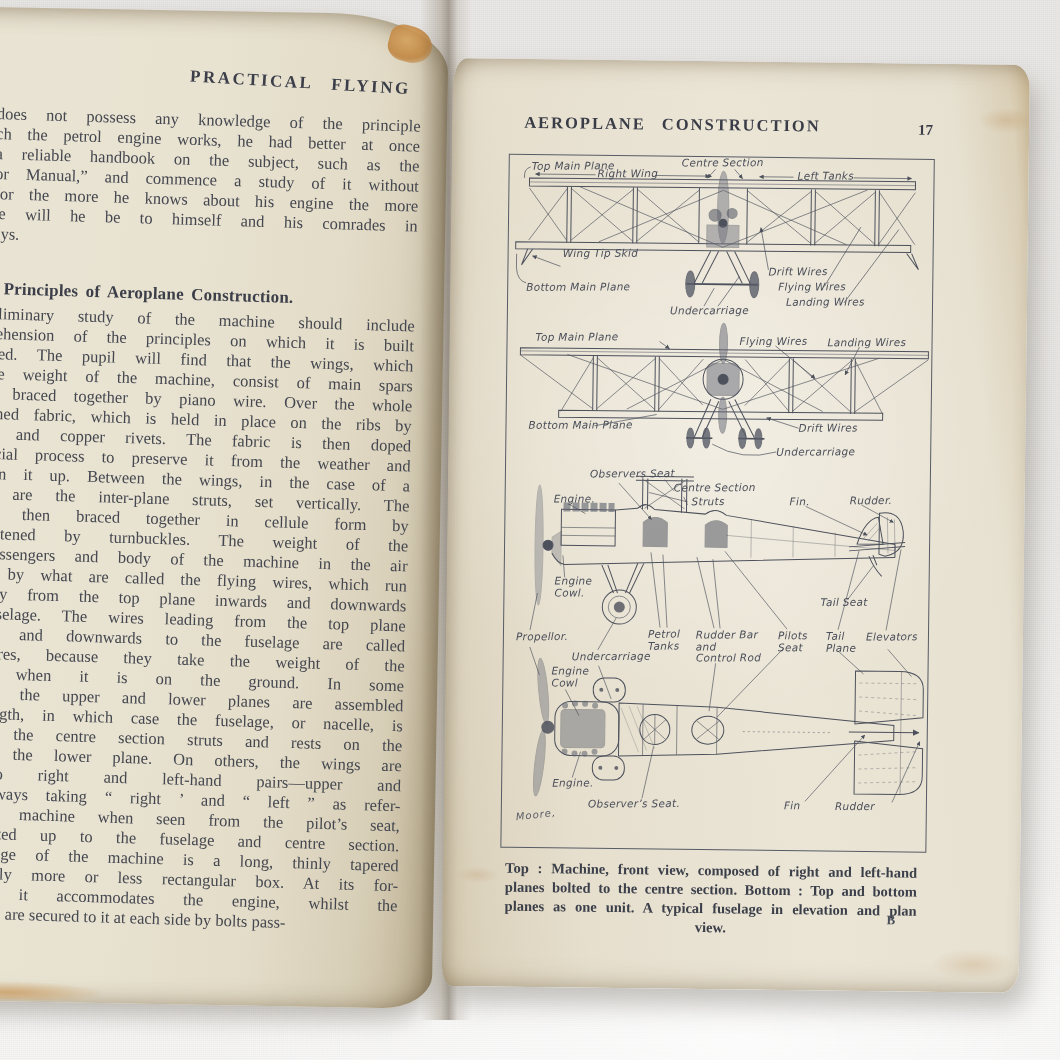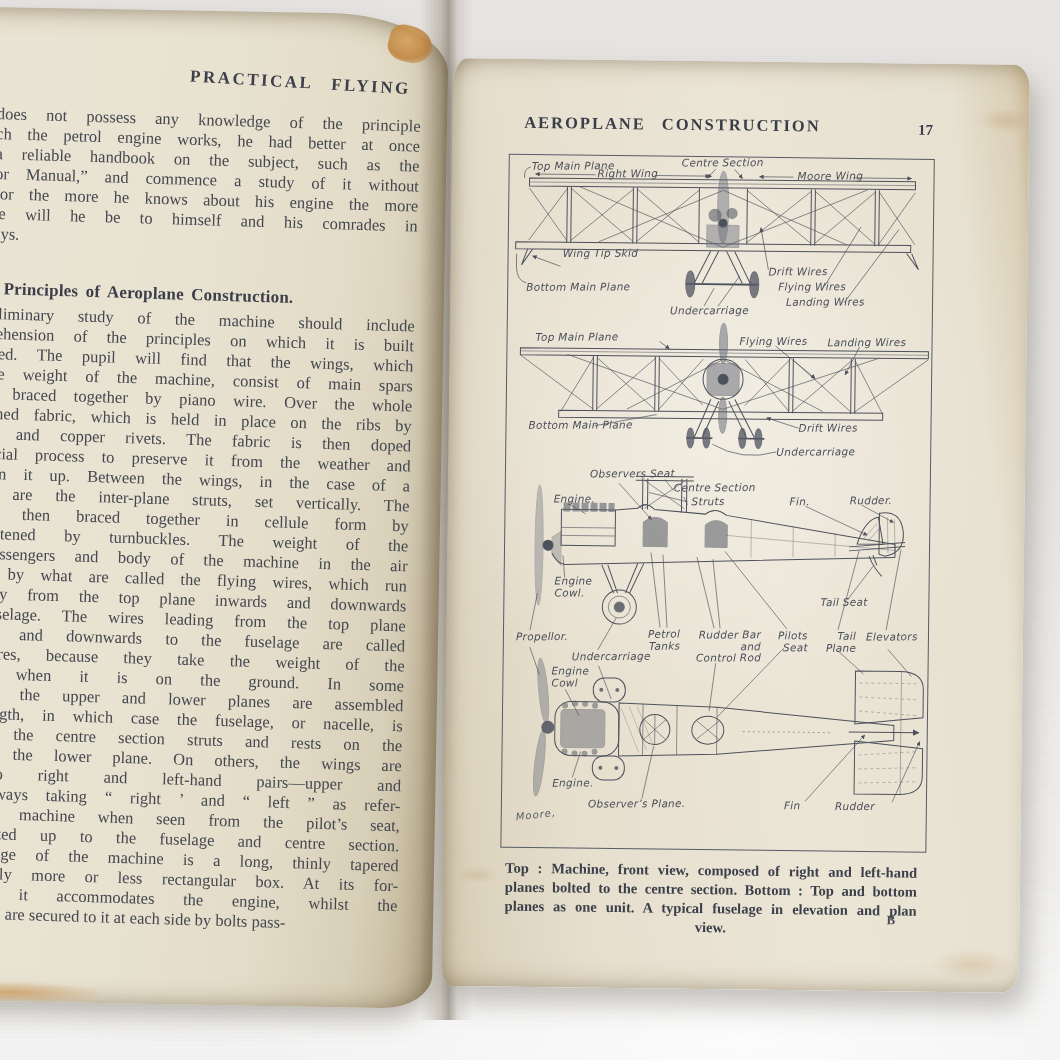--- a/index.html
+++ b/index.html
@@ -82,21 +82,21 @@
   .figure-box{
     position:absolute;left:57px;top:95px;width:424px;height:692px;
     border:1.5px solid #575b65;box-sizing:content-box;
   }
   .figure-box svg{position:absolute;left:0;top:0;}
   .fl{
     position:absolute;font-family:"DejaVu Sans",sans-serif;font-style:italic;
     font-size:10.5px;line-height:11.5px;color:#4b4f5a;letter-spacing:.3px;
     white-space:pre-line;transform:rotate(-1deg);
   }
-  .fl.ctr{text-align:right;}
+  .fl.ctr{text-align:left;}
   .signature{
     position:absolute;left:14px;top:654px;font-family:"DejaVu Sans",sans-serif;
     font-style:italic;font-size:10px;color:#565b67;transform:rotate(-7deg);letter-spacing:1px;
   }
   .caption{position:absolute;left:62px;top:800px;width:412px;font-weight:bold;font-size:14.5px;line-height:19px;color:#3b3f49;}
   .caption div{text-align:justify;text-align-last:justify;white-space:nowrap;}
   .caption div:last-child{text-align-last:center;}
   .printers-mark{position:absolute;left:444px;top:849px;font-size:13px;font-weight:bold;color:#4a4e58;}
 
   
@@ -434,21 +434,21 @@
             <line x1="140" y1="642" x2="151" y2="590"></line>
             <line x1="303" y1="643" x2="362" y2="576" marker-end="url(#ah)"></line>
             <line x1="390" y1="643" x2="417" y2="582" marker-end="url(#ah)"></line>
           </g>
         </g>
       </svg>
 
       <span class="fl" style="left:22px;top:5px">Top Main Plane</span>
       <span class="fl" style="left:88px;top:12px">Right Wing</span>
       <span class="fl" style="left:172px;top:0px">Centre Section</span>
-      <span class="fl" style="left:288px;top:12px">Moore Wing</span>
+      <span class="fl" style="left:288px;top:12px">Left Tanks</span>
       <span class="fl" style="left:54px;top:92px">Wing Tip Skid</span>
       <span class="fl" style="left:18px;top:126px">Bottom Main Plane</span>
       <span class="fl" style="left:162px;top:148px">Undercarriage</span>
       <span class="fl" style="left:260px;top:108px">Drift Wires</span>
       <span class="fl" style="left:270px;top:123px">Flying Wires</span>
       <span class="fl" style="left:278px;top:138px">Landing Wires</span>
 
       <span class="fl" style="left:28px;top:176px">Top Main Plane</span>
       <span class="fl" style="left:232px;top:178px">Flying Wires</span>
       <span class="fl" style="left:320px;top:178px">Landing Wires</span>
@@ -474,21 +474,21 @@
 Control Rod</span>
       <span class="fl ctr" style="left:274px;top:472px">Pilots
 Seat</span>
       <span class="fl ctr" style="left:322px;top:472px">Tail
 Plane</span>
       <span class="fl" style="left:362px;top:472px">Elevators</span>
 
       <span class="fl" style="left:48px;top:510px">Engine
 Cowl</span>
       <span class="fl" style="left:50px;top:622px">Engine.</span>
-      <span class="fl" style="left:86px;top:642px">Observer’s Plane.</span>
+      <span class="fl" style="left:86px;top:642px">Observer’s Seat.</span>
       <span class="fl" style="left:282px;top:642px">Fin</span>
       <span class="fl" style="left:333px;top:642px">Rudder</span>
 
       <div class="signature">Moore,</div>
     </div>
 
     <div class="caption">
         <div>Top : Machine, front view, composed of right and left-hand</div>
         <div>planes bolted to the centre section.  Bottom : Top and bottom</div>
         <div>planes as one unit.  A typical fuselage in elevation and plan</div>

